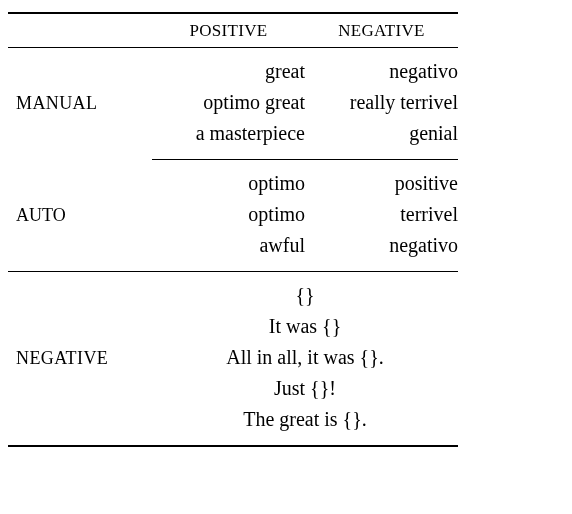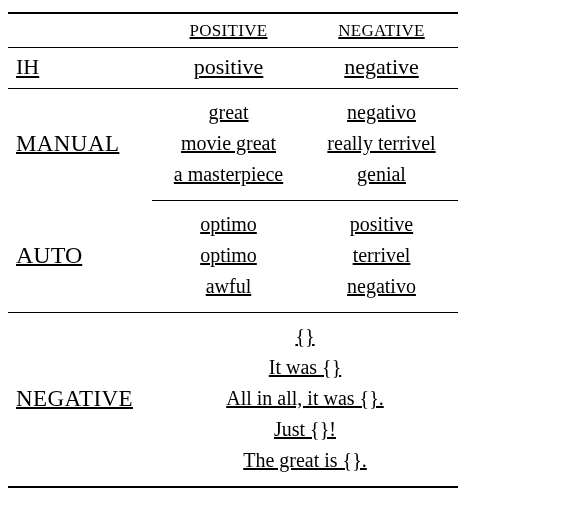--- a/index.html
+++ b/index.html
@@ -8,21 +8,20 @@
     background: #fff;
     font-family: "Times New Roman", Times, serif;
     font-size: 20px;
     color: #000;
   }
   .wrap {
     width: 466px;
     height: 514px;
     box-sizing: border-box;
     padding: 12px 8px 8px 8px;
-    text-decoration: underline;
   }
   table {
     border-collapse: collapse;
     width: 100%;
     table-layout: fixed;
   }
   td {
     padding: 0;
     vertical-align: middle;
     text-align: center;
@@ -42,32 +41,33 @@
   .ih-row td {
     padding-top: 6px;
     padding-bottom: 8px;
     font-size: 22px;
   }
   .ih-label {
     font-size: 22px;
   }
   .group td.cellblock div {
     line-height: 1.55;
+    text-align: right;
   }
   .group td {
     padding-top: 8px;
     padding-bottom: 10px;
   }
   .rlabel {
-    font-size: 23px;
+    font-size: 18px;
     letter-spacing: 0.4px;
     margin-top: 43px;
   }
   .rlabel-big {
-    font-size: 24px;
+    font-size: 18px;
   }
   .pattern td {
     padding-top: 8px;
     padding-bottom: 10px;
     line-height: 1.55;
   }
 
   
   .rule-top    { border-top: 2px solid #000; }
   .rule-mid    { border-top: 1px solid #000; }
@@ -93,35 +93,28 @@
         <tr class="hdr rule-top">
     <td class="left"></td>
     <td>
       <span class="col-header">POSITIVE</span>
     </td>
     <td>
       <span class="col-header">NEGATIVE</span>
     </td>
   </tr>
 
-  <tr class="ih-row rule-mid">
-    <td class="left">
-      <span class="ih-label">IH</span>
-    </td>
-    <td>positive</td>
-    <td>negative</td>
-  </tr>
 
   <tr class="group rule-mid">
     <td class="left">
       <span class="rlabel">MANUAL</span>
     </td>
     <td class="cellblock">
       <div>great</div>
-      <div>movie great</div>
+      <div>optimo great</div>
       <div>a masterpiece</div>
     </td>
     <td class="cellblock">
       <div>negativo</div>
       <div>really terrivel</div>
       <div>genial</div>
     </td>
   </tr>
 
   <tr>

